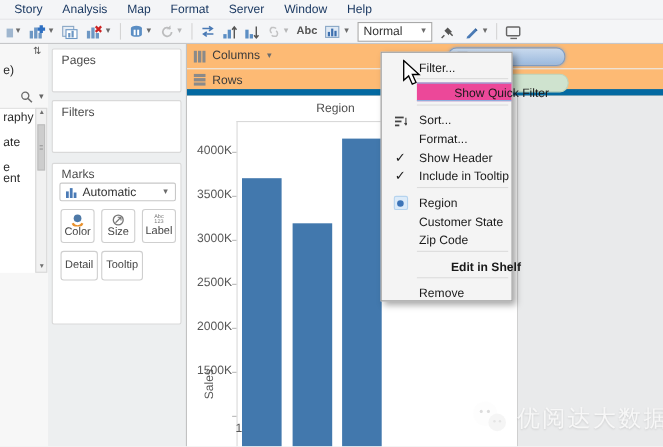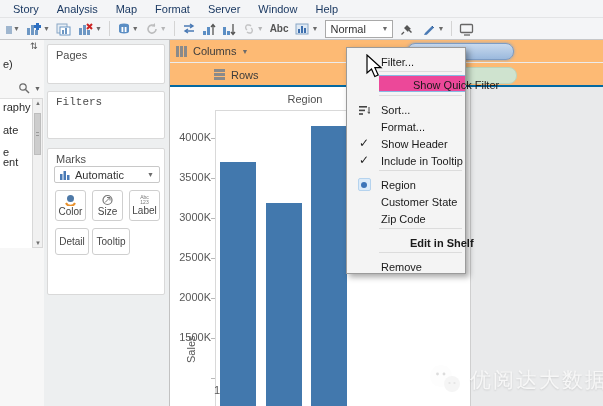--- a/index.html
+++ b/index.html
@@ -44,21 +44,21 @@
               border-radius:2px; display:flex; align-items:center; padding:0 5px; }
   .marktype .mt-label { flex:1; margin-left:5px; color:#333; }
   .mbtn { position:absolute; background:#fff; border:1px solid #cfcfcf; border-radius:3px; display:flex;
           flex-direction:column; align-items:center; justify-content:center; color:#444; font-size:10px; }
   .mbtn .tiny { font-size:5px; line-height:5px; color:#777; text-align:center; }
 
   
   .ws-shelfrows { position:absolute; left:170px; top:40px; width:433px; height:47px; background:#fdba74; }
   .shelfrow { position:absolute; left:0; width:433px; height:23px; display:flex; align-items:center; }
   .shelfrow.r1 { top:0; border-bottom:1px solid #ececec; }
-  .shelfrow.r2 { top:24px; border-bottom:2px solid #0369a1; height:23px;padding-left:38px; }
+  .shelfrow.r2 { top:24px; border-bottom:6px solid #0369a1; height:23px; }
   .shelf-label { color:#3c3c3c; margin-left:6px; }
   .shelf-caret { font-size:7px; color:#6b6b6b; margin-left:5px; }
   .pill { position:absolute; height:17px; border-radius:8px; display:flex; align-items:center; font-size:11px; }
   .pill-blue { left:237px; top:3px; width:107px; background:linear-gradient(#c9daee,#9bb9dd);
                border:1px solid #7d9cc4; box-shadow:0 0 3px rgba(120,160,210,.9); color:#16355e; }
   .pill-green { left:239px; top:3px; width:108px; background:#cfe3cf; border:1px solid #bcd4bc; color:#3a3a3a; }
   .expandbox { display:inline-flex; width:9px; height:9px; background:rgba(255,255,255,.75); border:1px solid #55719a;
                margin:0 6px 0 8px; align-items:center; justify-content:center; font-size:7px; color:#2c4a73; line-height:7px; }
 
   .ws-view { position:absolute; left:170px; top:87px; width:301px; height:319px; background:#fff; border-right:1px solid #cfcfcf; }
@@ -244,21 +244,21 @@
           <span class="dp-grip"></span>
         </div>
       <span class="dp-arrow" style="bottom:1px">▼</span>
     </div>
   </div>
 
   <div class="shelfcol">
     <div class="card" style="top:4px; height:40px;">
       <span class="card-label">Pages</span>
     </div>
-    <div class="card" style="top:51px; height:48px;font-family:Liberation Mono, monospace;">
+    <div class="card" style="top:51px; height:48px;">
       <span class="card-label">Filters</span>
     </div>
     <div class="card" style="top:108px; height:147px;">
       <span class="card-label">Marks</span>
       <div class="marktype">
         <svg width="10" height="11">
             <rect x="0" y="5" width="2.5" height="6" fill="#4a7ab5"></rect>
             <rect x="3.5" y="2" width="2.5" height="9" fill="#4a7ab5"></rect>
             <rect x="7" y="6" width="2.5" height="5" fill="#4a7ab5"></rect>
           </svg>

